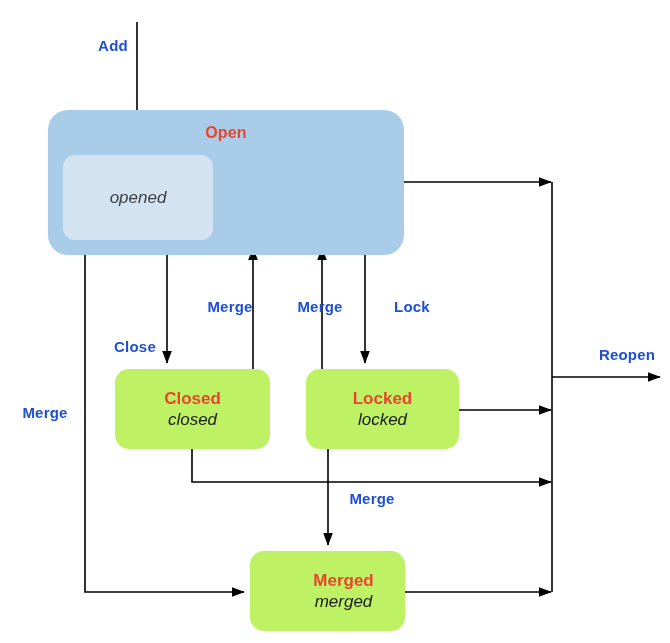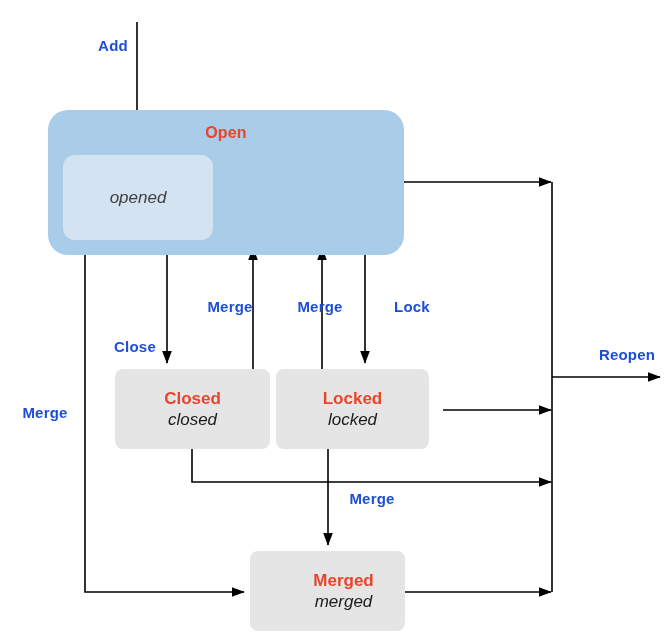--- a/index.html
+++ b/index.html
@@ -38,22 +38,22 @@
   }
   .group-open {
     background: #a9cce8;
     border-radius: 20px;
   }
   .substate {
     background: #d3e3f2;
     border-radius: 12px;
   }
   .state-box {
-    background: #e5e5e5;
-    border-radius: 8px;
+    background: #bef264;
+    border-radius: 14px;
   }
   .group-title {
     position: absolute;
     top: 14px;
     left: 0;
     right: 0;
     text-align: center;
     color: #e8452c;
     font-weight: bold;
     font-size: 16px;
@@ -134,21 +134,21 @@
   <div class="node substate" style="left:63px; top:155px; width:150px; height:85px;">
     <span class="substate-label">opened</span>
   </div>
 
 
   <div class="node state-box" style="left:115px; top:369px; width:155px; height:80px;">
     <span class="state-title">Closed</span>
     <span class="state-sub">closed</span>
   </div>
 
-  <div class="node state-box" style="left:276px; top:369px; width:153px; height:80px;">
+  <div class="node state-box" style="left:306px; top:369px; width:153px; height:80px;">
     <span class="state-title">Locked</span>
     <span class="state-sub">locked</span>
   </div>
 
   <div class="node state-box" style="left:250px; top:551px; width:155px; height:80px;padding-left:32px;">
     <span class="state-title">Merged</span>
     <span class="state-sub">merged</span>
   </div>
 
   <span class="edge-label" style="left:113px; top:45px;">Add</span>

